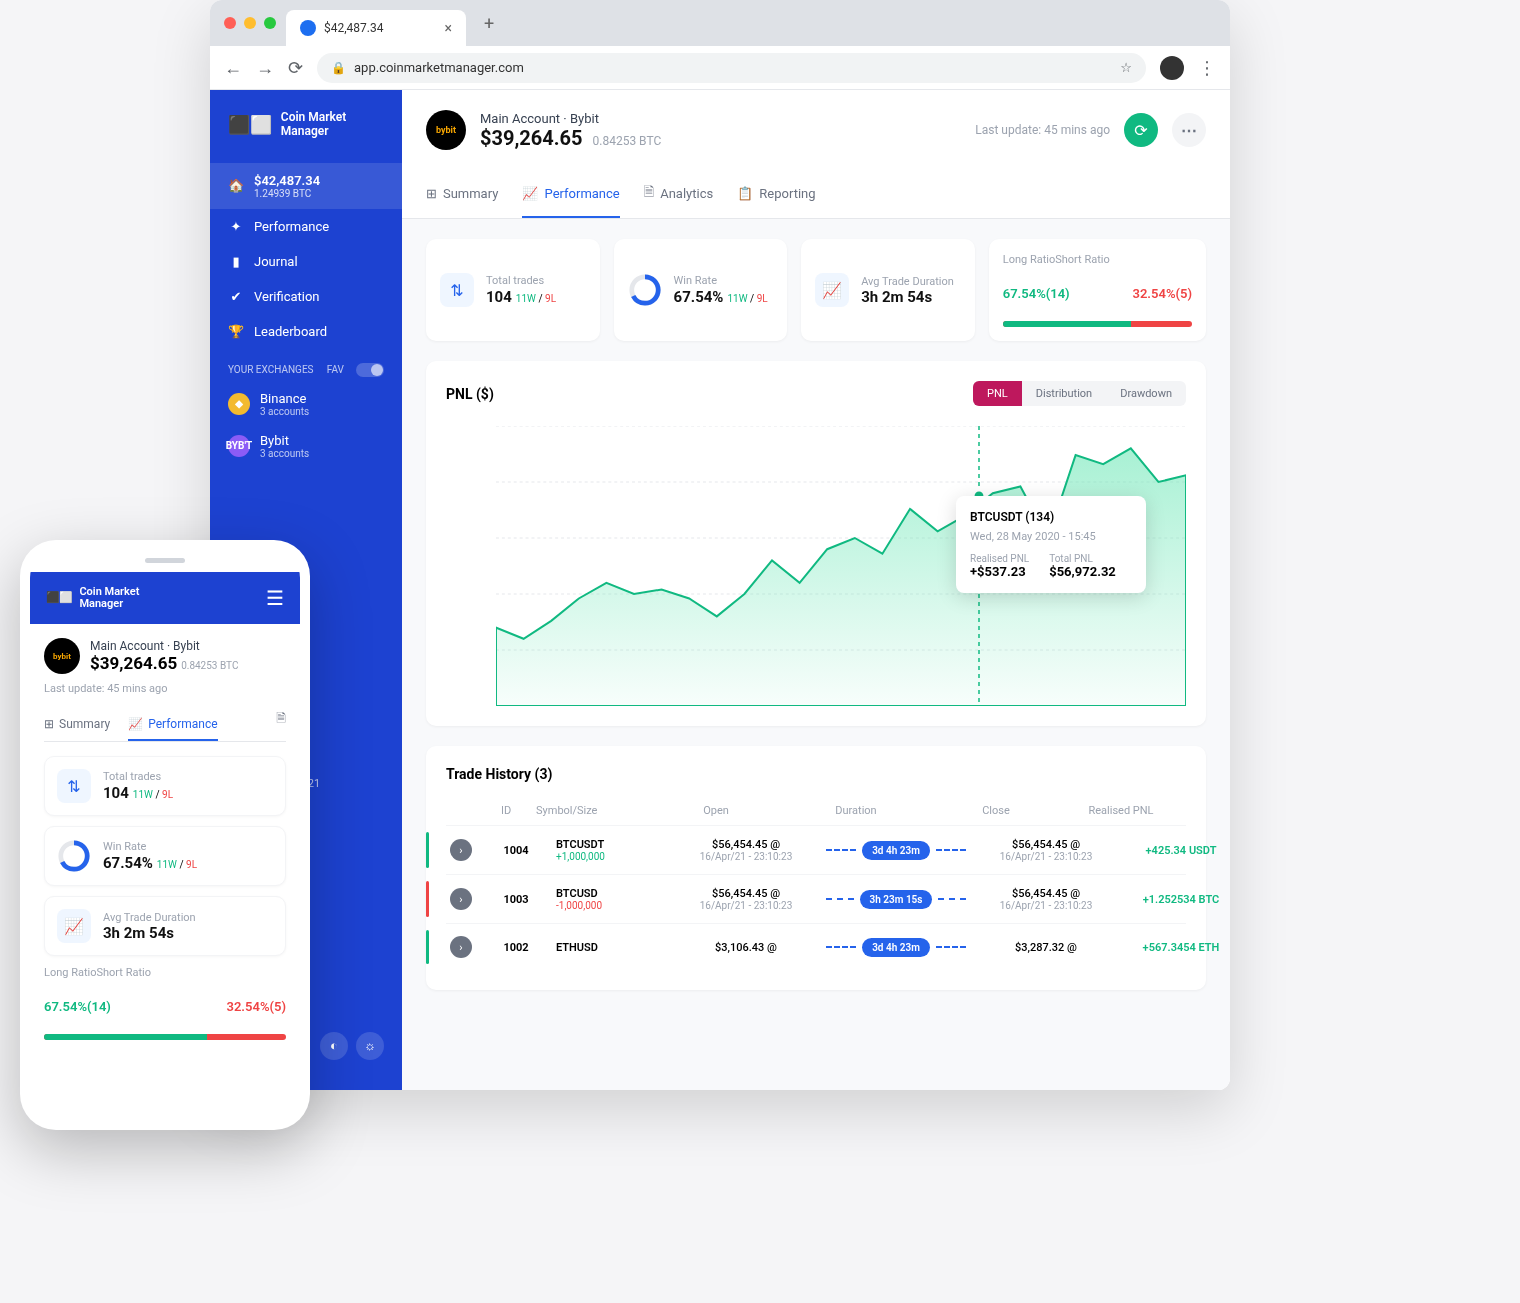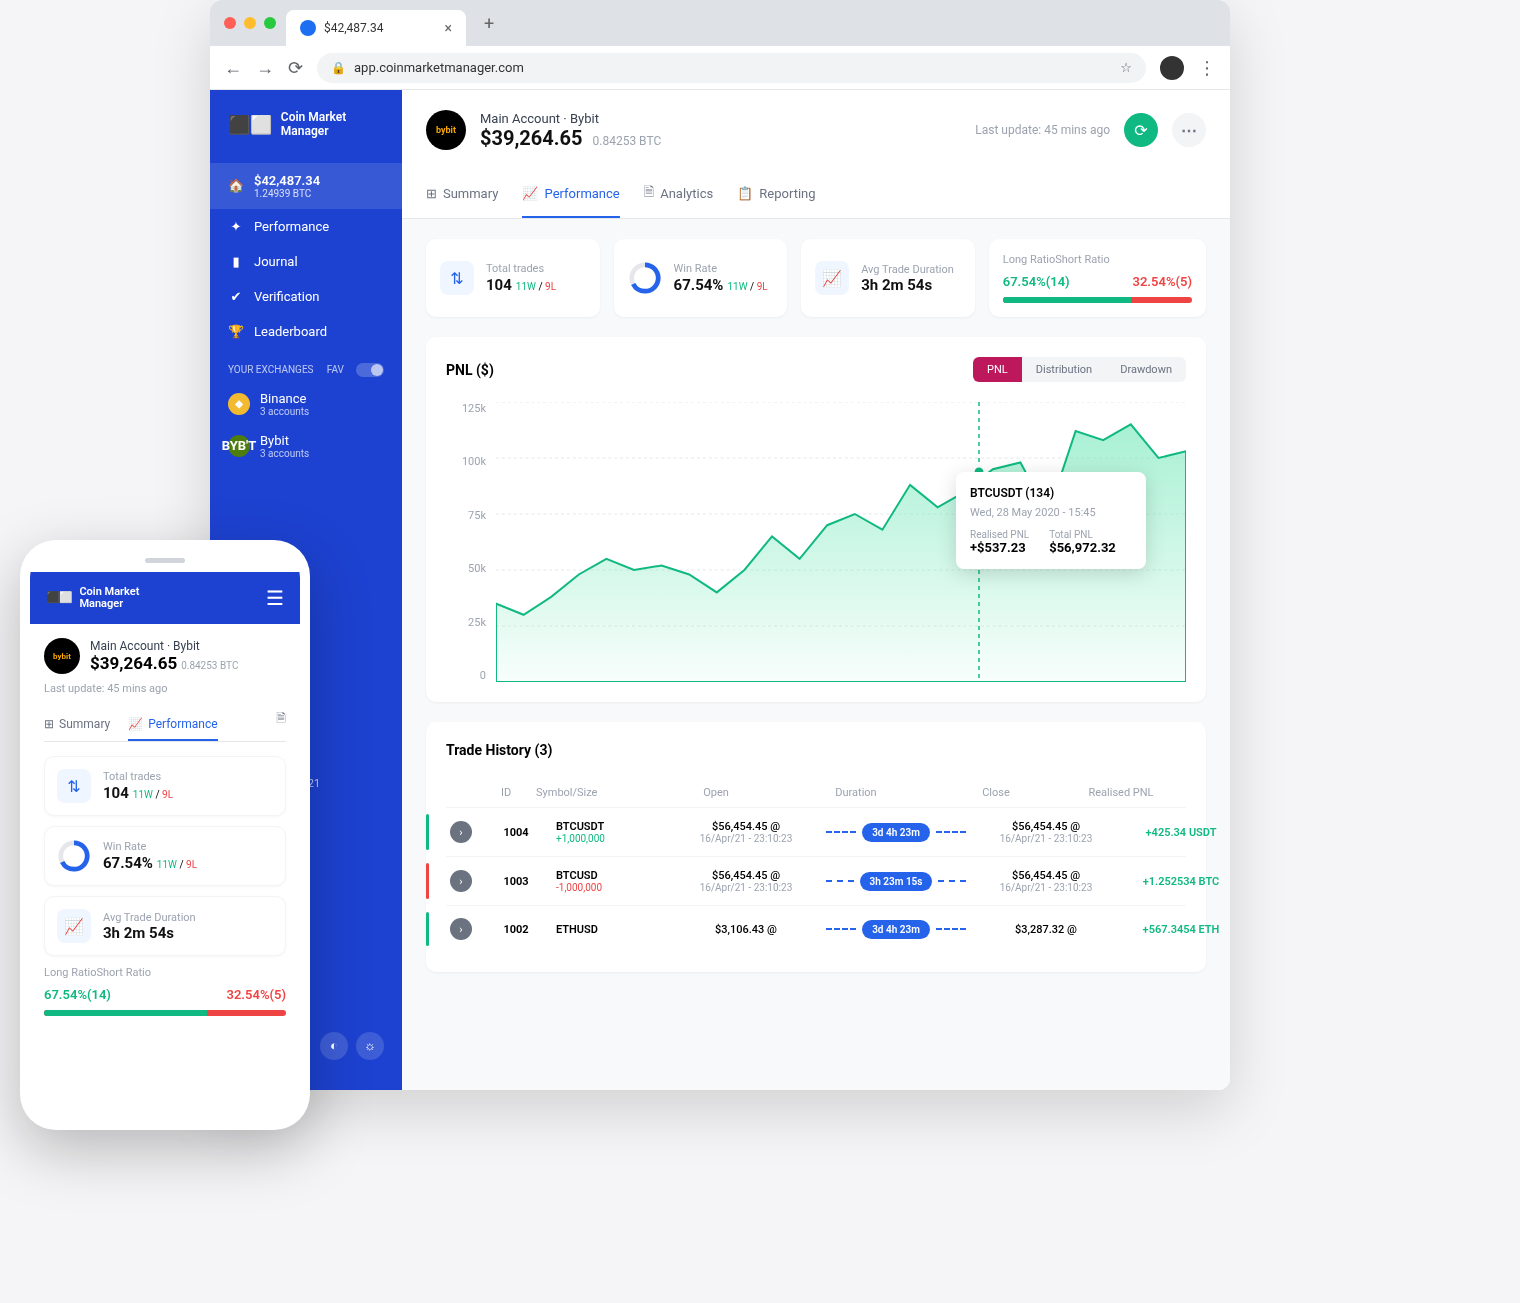--- a/index.html
+++ b/index.html
@@ -27,21 +27,21 @@
 .logo-icon{font-size:18px;font-weight:700}
 .logo-text{font-size:12px;font-weight:600;line-height:1.2}
 .nav-item{display:flex;align-items:center;gap:10px;padding:10px 18px;cursor:pointer}
 .nav-item.active{background:rgba(255,255,255,.12)}
 .nav-item .ni-icon{width:16px;text-align:center}
 .nav-item .ni-sub{font-size:10px;opacity:.8}
 .section-h{font-size:10px;opacity:.7;padding:14px 18px 6px;display:flex;align-items:center;justify-content:space-between}
 .exch{display:flex;align-items:center;gap:10px;padding:8px 18px}
 .exch-icon{width:22px;height:22px;border-radius:50%;display:flex;align-items:center;justify-content:center;font-size:10px;font-weight:700}
 .exch-icon.bn{background:#f3ba2f;color:#fff}
-.exch-icon.by{background:#4d7c0f;color:#fff;font-size:13px}
+.exch-icon.by{background:#8b5cf6;color:#fff;font-size:10px}
 .exch-sub{font-size:10px;opacity:.7}
 .side-links{margin-top:auto;padding:20px 18px;font-size:11px;opacity:.7;line-height:1.8}
 .side-footer{display:flex;gap:8px;padding:10px 18px;margin-top:auto}
 .sf-btn{width:28px;height:28px;border-radius:50%;background:rgba(255,255,255,.15);display:flex;align-items:center;justify-content:center;font-size:13px}
 .main{flex:1;background:#f8f9fb;overflow-y:auto;padding:0}
 .topbar{height:56px;display:flex;align-items:center;padding:0 24px;gap:18px;background:#fff}
 .price-pill{display:flex;align-items:center;gap:6px;font-size:12px;font-weight:600}
 .coin-icon{width:16px;height:16px;border-radius:50%}
 .coin-icon.btc{background:#f7931a}
 .coin-icon.eth{background:#627eea}
@@ -63,42 +63,42 @@
 .stats-row{display:flex;gap:14px;padding:20px 24px}
 .stat-card{flex:1;background:#fff;border-radius:10px;padding:14px;display:flex;align-items:center;gap:12px;box-shadow:0 1px 3px rgba(0,0,0,.05)}
 .stat-icon{width:34px;height:34px;border-radius:8px;display:flex;align-items:center;justify-content:center;font-size:16px}
 .stat-icon.blue{background:#eff6ff;color:#2563eb}
 .stat-label{font-size:11px;color:#9ca3af}
 .stat-val{font-size:15px;font-weight:700;color:#111}
 .stat-sub{font-size:10px}
 .stat-sub .w{color:#10b981}.stat-sub .l{color:#ef4444}
 .ratio-card{flex:1.3;background:#fff;border-radius:10px;padding:14px;box-shadow:0 1px 3px rgba(0,0,0,.05)}
 .ratio-top{display:flex;justify-content:flex-start;font-size:11px;color:#9ca3af}
-.ratio-vals{display:flex;justify-content:space-between;font-size:13px;font-weight:600;margin:8px 0}
+.ratio-vals{display:flex;justify-content:space-between;font-size:13px;font-weight:600;margin:20px 0}
 .ratio-vals .long{color:#10b981}.ratio-vals .short{color:#ef4444}
 .ratio-bar{height:6px;border-radius:3px;background:#ef4444;overflow:hidden}
 .ratio-bar-fill{height:100%;background:#10b981}
 .chart-section{margin:0 24px 20px;background:#fff;border-radius:10px;padding:20px;box-shadow:0 1px 3px rgba(0,0,0,.05)}
 .chart-head{display:flex;align-items:center;justify-content:space-between;margin-bottom:20px}
 .chart-title{font-size:14px;font-weight:700}
 .chart-tabs{display:flex;background:#f3f4f6;border-radius:6px;overflow:hidden;font-size:11px}
 .ct{padding:6px 14px;color:#6b7280;cursor:pointer}
 .ct.active{background:#be185d;color:#fff}
 .chart-body{position:relative;height:280px}
 .y-axis{position:absolute;left:0;top:0;bottom:0;width:40px;display:flex;flex-direction:column;justify-content:space-between;font-size:11px;color:#9ca3af;text-align:right}
 .chart-area{position:absolute;left:50px;right:0;top:0;bottom:0}
 .chart-area svg{width:100%;height:100%}
 .tooltip{position:absolute;right:40px;top:70px;background:#fff;border-radius:8px;padding:14px;box-shadow:0 4px 20px rgba(0,0,0,.15);font-size:12px;min-width:190px}
 .tt-title{font-weight:600;margin-bottom:6px}
 .tt-date{color:#9ca3af;font-size:11px;margin-bottom:10px}
 .tt-row{display:flex;gap:20px}
 .tt-label{font-size:10px;color:#9ca3af}
 .tt-val{font-weight:700;font-size:13px}
 .history{margin:0 24px 20px;background:#fff;border-radius:10px;padding:20px;box-shadow:0 1px 3px rgba(0,0,0,.05)}
-.hist-title{font-size:14px;font-weight:700;margin-bottom:20px}
+.hist-title{font-size:14px;font-weight:700;margin-bottom:14px}
 .hist-head{display:grid;grid-template-columns:30px 60px 110px 140px 140px 140px 110px 80px;font-size:11px;color:#9ca3af;padding:8px 0;text-align:center}
 .hist-row{display:grid;grid-template-columns:30px 60px 110px 140px 140px 140px 110px 80px;gap:10px;font-size:11px;padding:12px 0;border-top:1px solid #f3f4f6;align-items:center;text-align:center;position:relative}
 .hist-row::before{content:"";position:absolute;left:-20px;top:6px;bottom:6px;width:3px;border-radius:2px}
 .hist-row.pos::before{background:#10b981}
 .hist-row.neg::before{background:#ef4444}
 .expand{width:22px;height:22px;border-radius:50%;background:#6b7280;color:#fff;display:flex;align-items:center;justify-content:center;font-size:11px;margin:0 auto}
 .sym-cell{text-align:left}
 .sym{font-weight:600}
 .size{font-size:10px}.size.pos{color:#10b981}.size.neg{color:#ef4444}
 .oc-cell div:first-child{font-weight:500}
@@ -308,28 +308,20 @@
       <div class="chart-section">
         <div class="chart-head">
           <div class="chart-title">PNL ($)</div>
           <div class="chart-tabs">
             <div class="ct active">PNL</div>
             <div class="ct">Distribution</div>
             <div class="ct">Drawdown</div>
           </div>
         </div>
         <div class="chart-body">
-          <div class="y-axis">
-            <span>125k</span>
-            <span>100k</span>
-            <span>75k</span>
-            <span>50k</span>
-            <span>25k</span>
-            <span>0</span>
-          </div>
           <div class="chart-area">
             <svg viewBox="0 0 700 280" preserveAspectRatio="none">
               <defs>
                   <linearGradient id="g1" x1="0" y1="0" x2="0" y2="1">
                     <stop offset="0%" stop-color="#6ee7b7" stop-opacity=".6"></stop>
                     <stop offset="100%" stop-color="#6ee7b7" stop-opacity=".05"></stop>
                   </linearGradient>
                 </defs>
               <line x1="0" y1="0" x2="700" y2="0" stroke="#e5e7eb" stroke-dasharray="3 3"></line>
               <line x1="0" y1="56" x2="700" y2="56" stroke="#e5e7eb" stroke-dasharray="3 3"></line>

